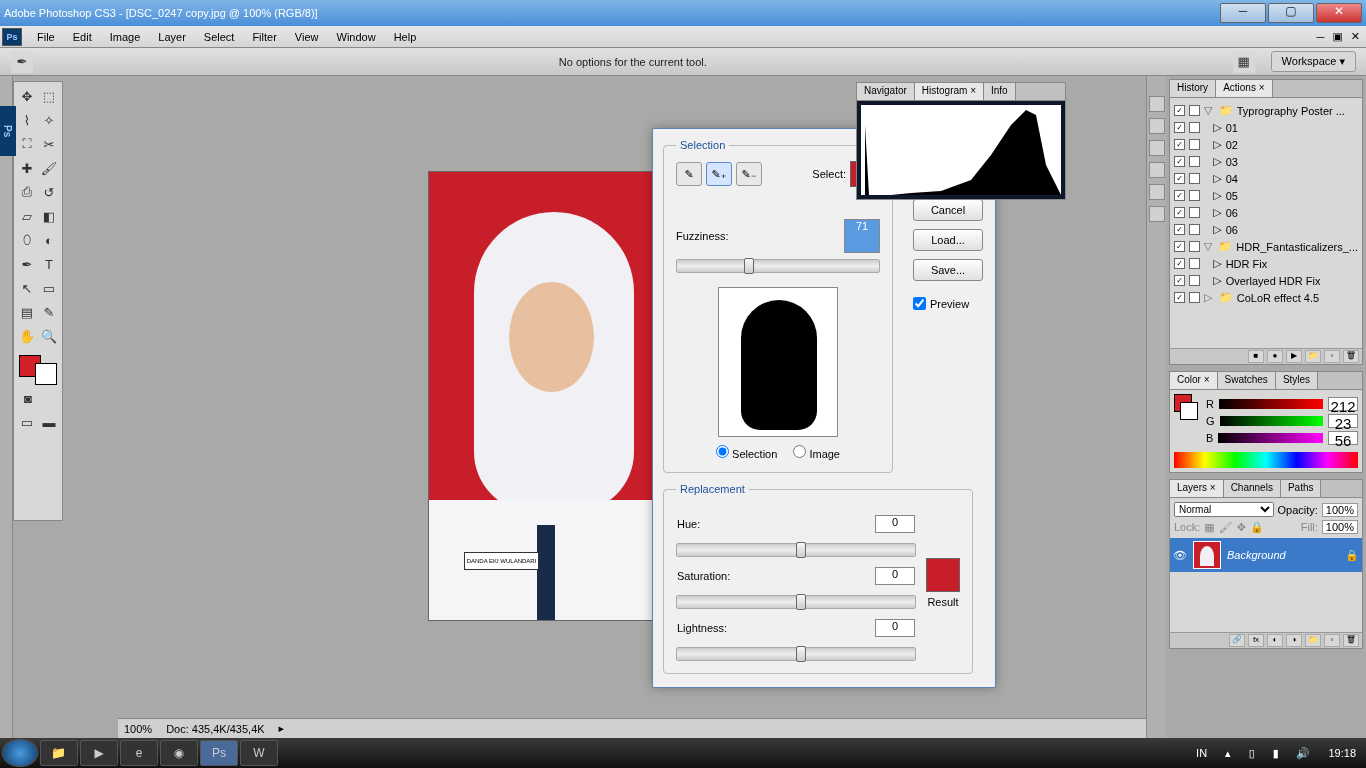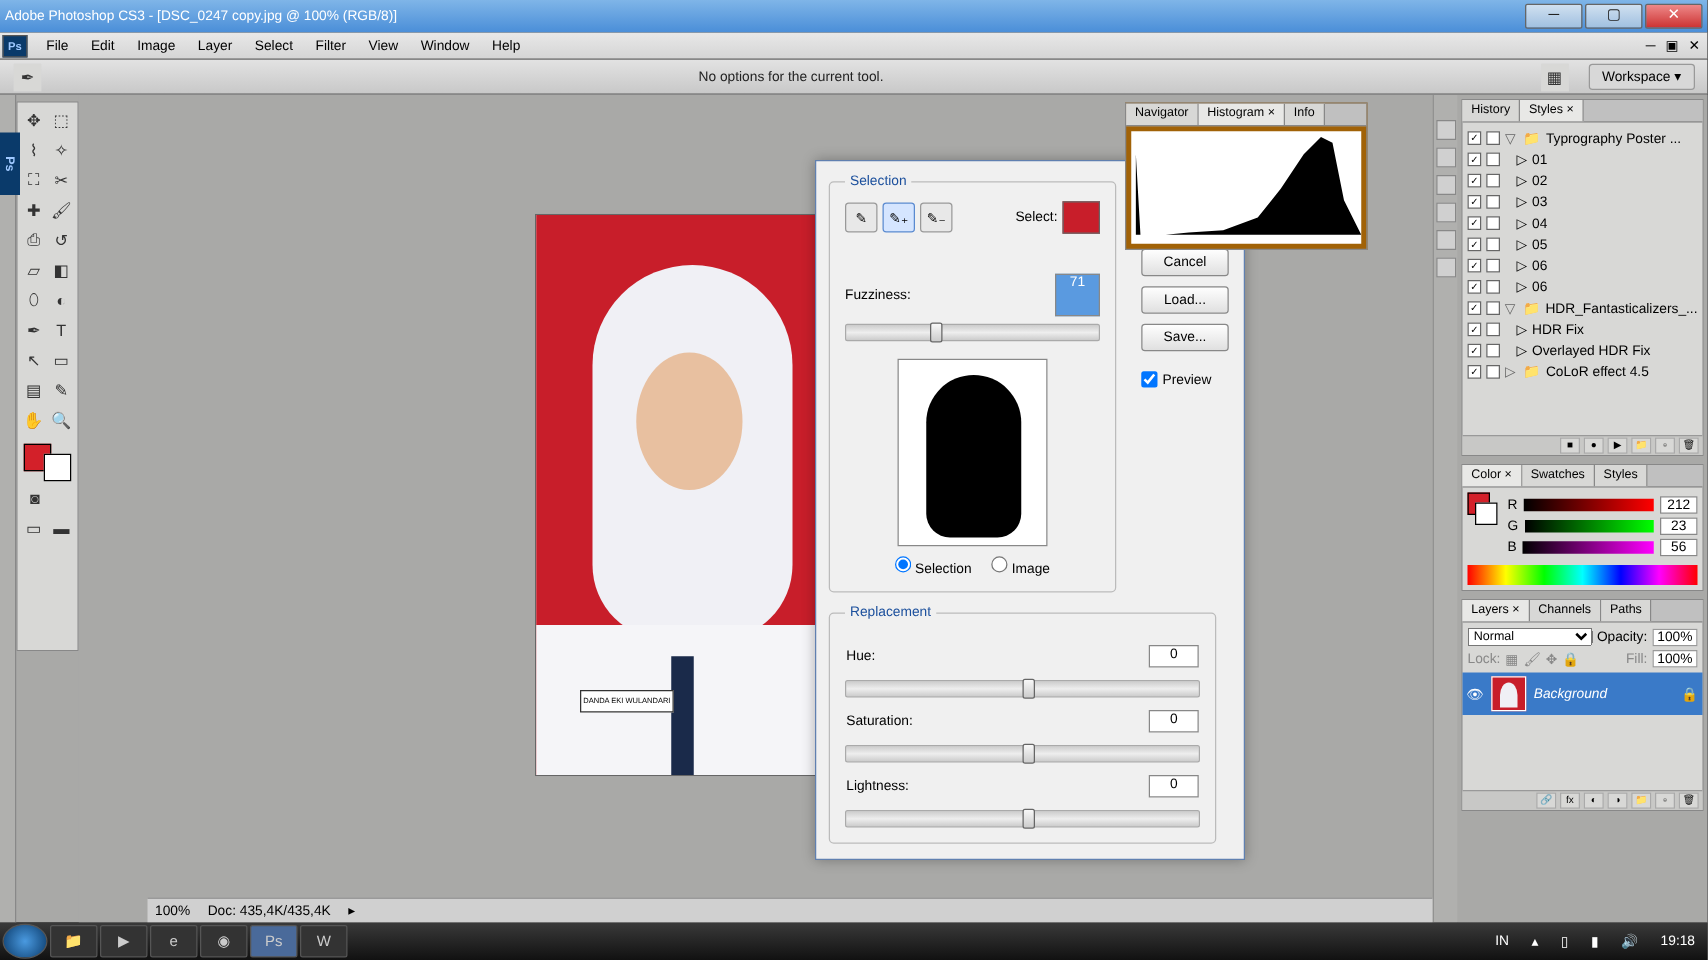--- a/index.html
+++ b/index.html
@@ -38,21 +38,21 @@
 .panel { background:#d8d8d6; border:1px solid #888; margin:3px; }
 .ptabs { display:flex; background:#c0c0c0; border-bottom:1px solid #888; height:18px; }
 .ptab { padding:2px 7px; font-size:10px; background:#d8d8d6; border-right:1px solid #888; cursor:pointer; }
 .ptab.active { background:#e8e8e6; }
 .pbody { padding:4px; font-size:10px; }
 .act-item { display:flex; align-items:center; padding:2px 0; gap:4px; }
 .chk { width:11px; height:11px; border:1px solid #666; background:#fff; font-size:8px; text-align:center; line-height:9px; }
 .fold { width:11px; color:#666; }
 .color-row { display:flex; align-items:center; gap:5px; margin:3px 0; }
 .cslider { flex:1; height:10px; }
-.cval { width:30px; height:14px; background:#fff; border:1px solid #888; text-align:center; font-size:11px; }
+.cval { width:30px; height:14px; background:#fff; border:1px solid #888; text-align:center; font-size:15px; }
 .spectrum { height:16px; background:linear-gradient(90deg,red,yellow,lime,cyan,blue,magenta,red); margin-top:4px; }
 .layer-row { display:flex; align-items:center; padding:3px; background:#3a7ac8; color:#fff; gap:6px; }
 .layer-thumb { width:28px; height:28px; background:#c81e2a; border:1px solid #fff; position:relative; }
 .layer-thumb::after { content:''; position:absolute; left:6px; top:4px; width:14px; height:20px; background:#f0f0f5; border-radius:50% 50% 0 0; }
 .dialog { position:absolute; left:652px; top:128px; width:344px; height:560px; background:#f0f0f0; border:1px solid #6080b0; box-shadow:0 0 10px rgba(0,0,0,.3); }
 .dlg-title { height:28px; background:linear-gradient(#fefefe,#d0d8e8); display:flex; align-items:center; padding:0 8px; border-bottom:1px solid #999; }
 .dlg-title .sp { flex:1; }
 .dlg-close { width:30px; height:18px; background:linear-gradient(#e88,#c33); color:#fff; border-radius:2px; text-align:center; font-size:10px; line-height:18px; }
 .dlg-body { padding:10px; position:relative; }
 .fieldset { border:1px solid #bbb; border-radius:4px; padding:10px 12px 12px; margin-bottom:10px; position:relative; }
@@ -69,21 +69,21 @@
 .silh { position:absolute; left:22px; top:12px; width:76px; height:130px; background:#000; border-radius:40px 40px 20px 20px; }
 .radio-row { display:flex; gap:16px; justify-content:center; margin-top:4px; }
 .dlg-btns { position:absolute; right:12px; top:40px; display:flex; flex-direction:column; gap:8px; width:70px; }
 .dlg-btn { height:22px; background:linear-gradient(#fefefe,#e0e0e0); border:1px solid #888; border-radius:3px; text-align:center; line-height:20px; font-size:11px; }
 .dlg-btn.primary { border:1px solid #3a7ac8; box-shadow:0 0 3px #5a9ae0; }
 .prev-chk { display:flex; align-items:center; gap:4px; margin-top:8px; }
 .rep-row { display:flex; align-items:center; margin:10px 1px; gap:8px; }
 .rep-row label { width:60px; }
 .rep-val { width:40px; height:18px; border:1px solid #888; background:#fff; text-align:center; }
 .result-sw { width:34px; height:34px; background:#c81e2a; border:1px solid #666; }
-.hist-float { position:absolute; left:900px; top:82px; width:194px; background:#a16207; border:1px solid #888; z-index:2; }
+.hist-float { position:absolute; left:856px; top:82px; width:210px; background:#0f172a; border:1px solid #888; z-index:2; }
 .hist-graph { height:90px; background:#fff; margin:4px; position:relative; overflow:hidden; }
 .hist-bars { position:absolute; inset:0; }
 .taskbar { position:absolute; bottom:0; left:0; right:0; height:30px; background:linear-gradient(#3a3a3a,#111); display:flex; align-items:center; padding:0 2px; gap:2px; }
 .orb { width:36px; height:28px; background:radial-gradient(circle,#4a9ae0,#0a3a6a); border-radius:50%; border:1px solid #555; }
 .tb-ic { width:38px; height:26px; background:#333; border:1px solid #555; border-radius:2px; display:flex; align-items:center; justify-content:center; color:#ccc; font-size:12px; }
 .tb-ic.active { background:#4a6a9a; }
 .tb-sp { flex:1; }
 .clock { color:#fff; padding:0 8px; font-size:11px; }
 .panel-foot { height:16px; background:#c8c8c6; border-top:1px solid #999; display:flex; justify-content:flex-end; gap:3px; padding:1px 3px; }
 .pf-ic { width:16px; height:13px; background:#d8d8d6; border:1px solid #aaa; font-size:8px; text-align:center; }
@@ -208,21 +208,21 @@
     <div class="pd-btn"></div>
     <div class="pd-btn"></div>
     <div class="pd-btn"></div>
   </div>
 
   <div class="panels">
 
     <div class="panel">
       <div class="ptabs">
         <div class="ptab">History</div>
-        <div class="ptab active">Styles ×</div>
+        <div class="ptab active">Actions ×</div>
       </div>
       <div class="pbody" style="height:250px; overflow:hidden">
         <div class="act-item"><span class="chk">✓</span><span class="chk"></span><span class="fold">▽</span>📁 <span>Typrography Poster ...</span></div>
         <div class="act-item"><span class="chk">✓</span><span class="chk"></span>&nbsp;&nbsp;&nbsp;▷ <span>01</span></div>
         <div class="act-item"><span class="chk">✓</span><span class="chk"></span>&nbsp;&nbsp;&nbsp;▷ <span>02</span></div>
         <div class="act-item"><span class="chk">✓</span><span class="chk"></span>&nbsp;&nbsp;&nbsp;▷ <span>03</span></div>
         <div class="act-item"><span class="chk">✓</span><span class="chk"></span>&nbsp;&nbsp;&nbsp;▷ <span>04</span></div>
         <div class="act-item"><span class="chk">✓</span><span class="chk"></span>&nbsp;&nbsp;&nbsp;▷ <span>05</span></div>
         <div class="act-item"><span class="chk">✓</span><span class="chk"></span>&nbsp;&nbsp;&nbsp;▷ <span>06</span></div>
         <div class="act-item"><span class="chk">✓</span><span class="chk"></span>&nbsp;&nbsp;&nbsp;▷ <span>06</span></div>
@@ -394,20 +394,24 @@
             </div>
           <div class="rep-row">
               <label>Lightness:</label>
               <div style="flex:1"></div>
               <div class="rep-val">0</div>
             </div>
           <div class="slider">
               <div class="thumb" style="left:50%"></div>
             </div>
         </div>
+        <div style="display:flex;flex-direction:column;align-items:center;justify-content:center;gap:4px">
+          <div class="result-sw"></div>
+          <span>Result</span>
+        </div>
       </div>
     </fieldset>
   </div>
 </div>
 
 <div class="taskbar">
   <div class="orb"></div>
   <div class="tb-ic">📁</div>
   <div class="tb-ic">▶</div>
   <div class="tb-ic">e</div>

